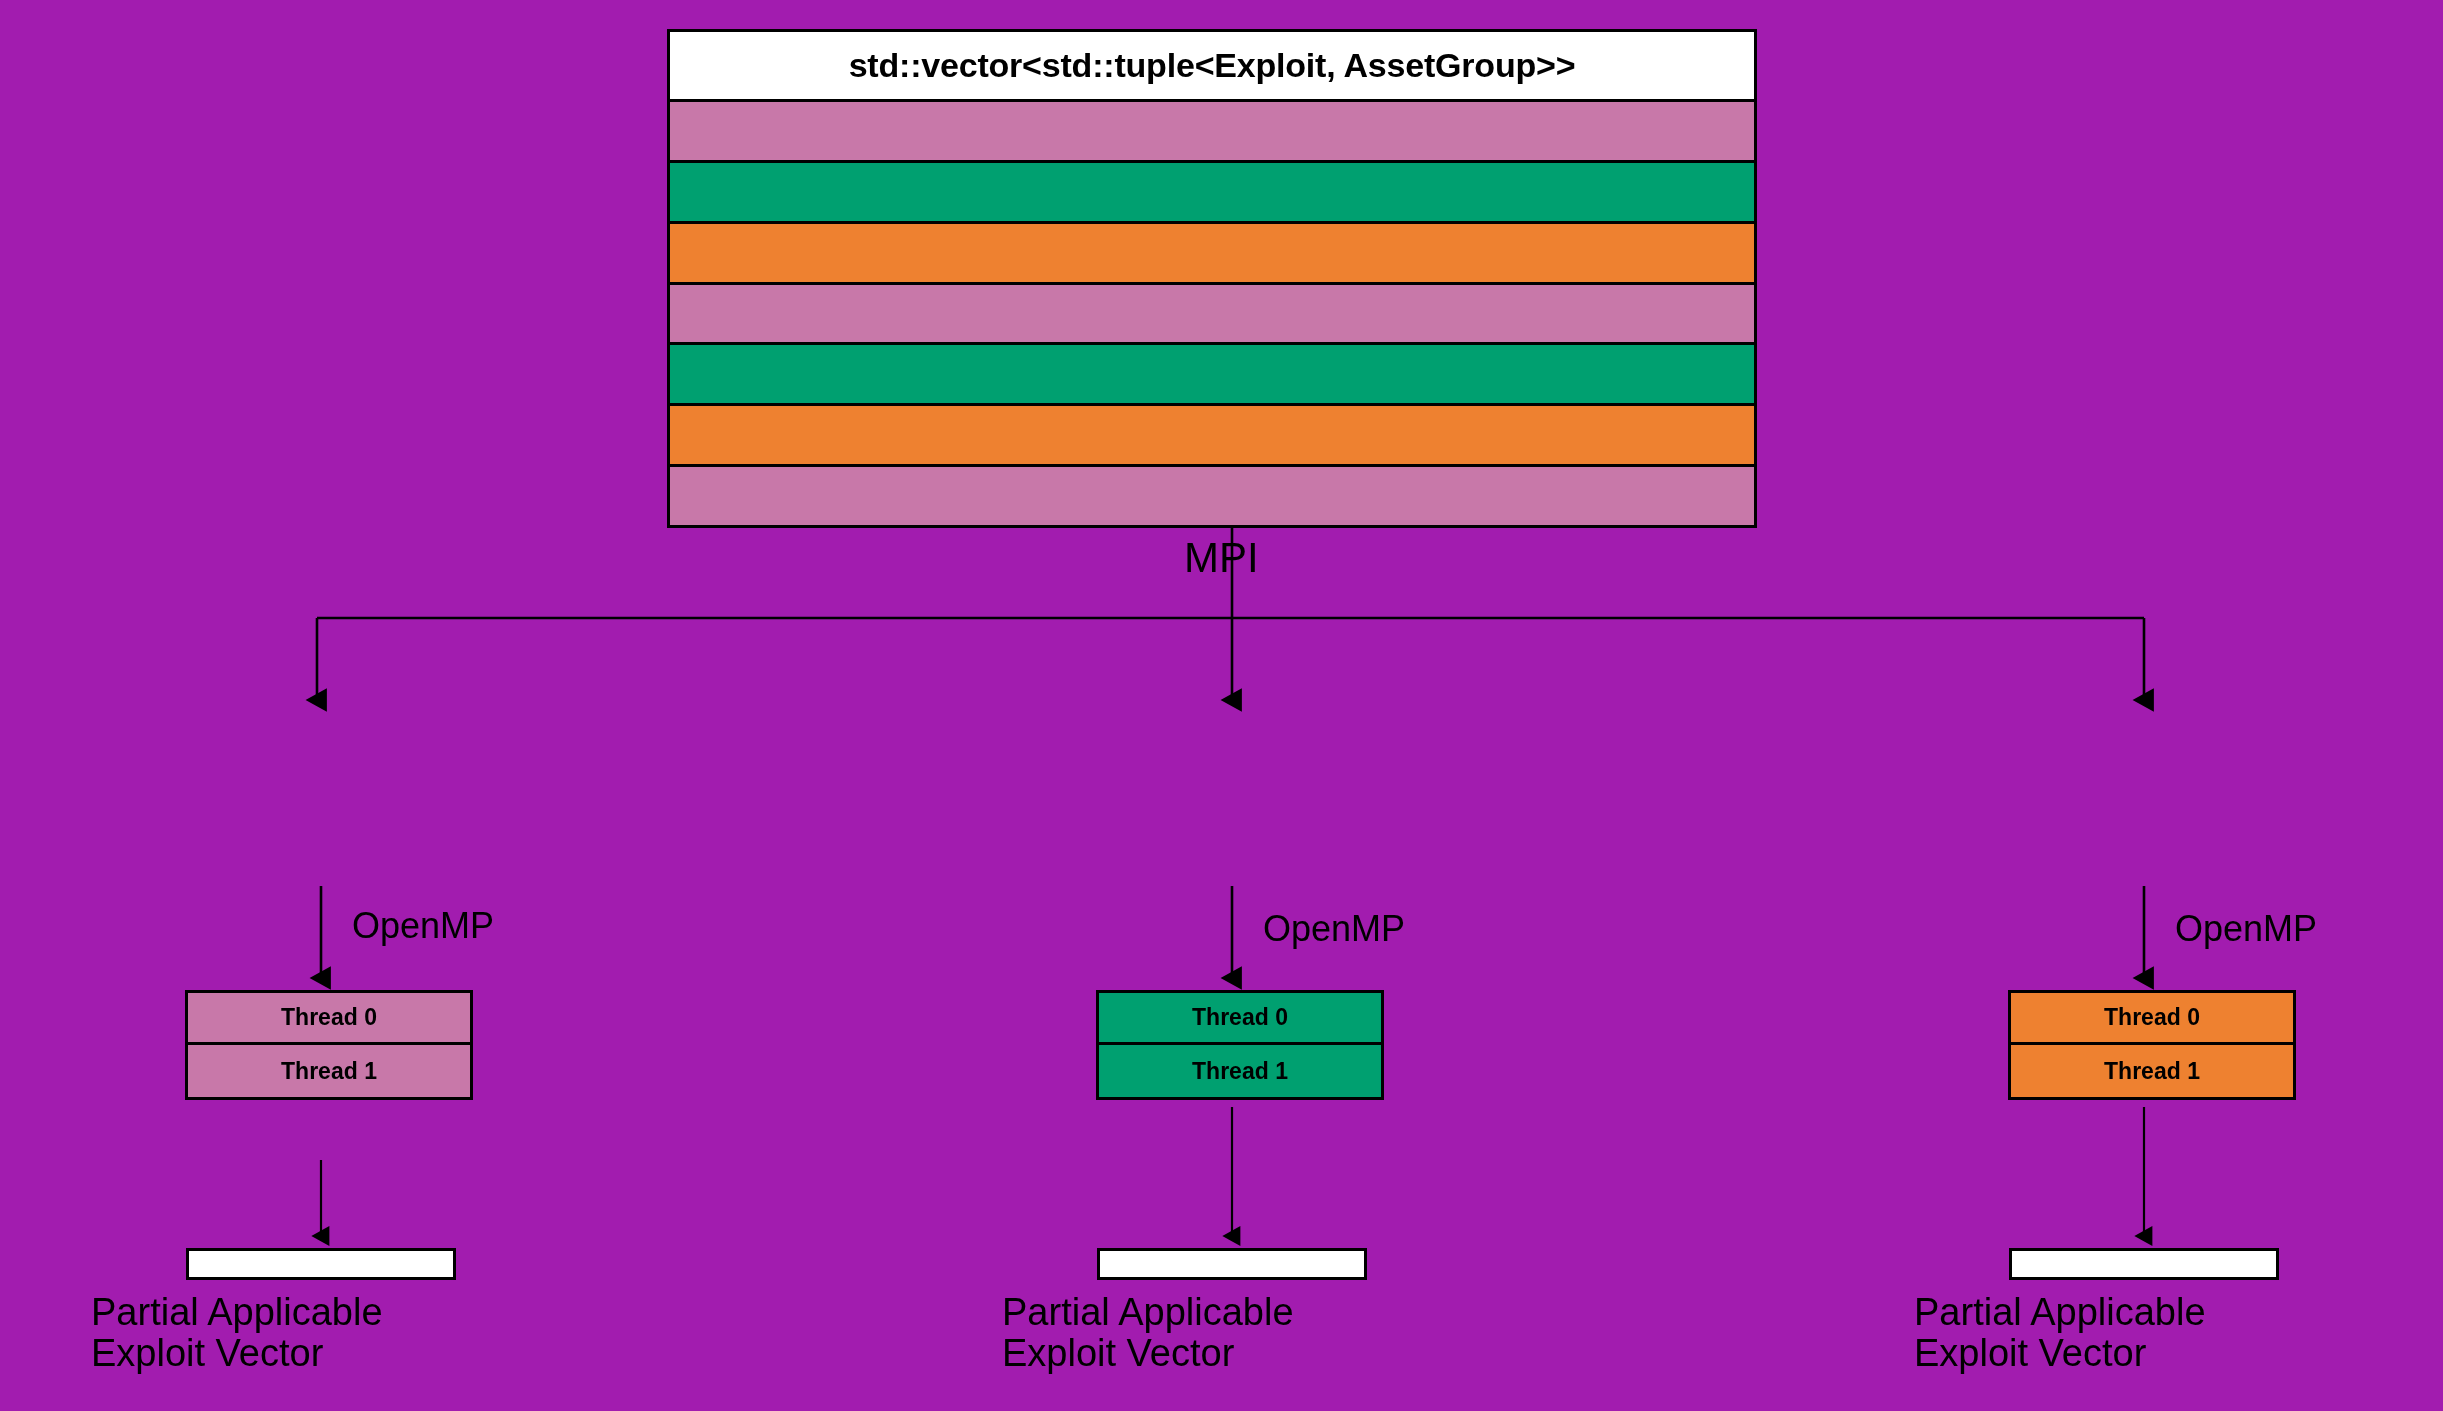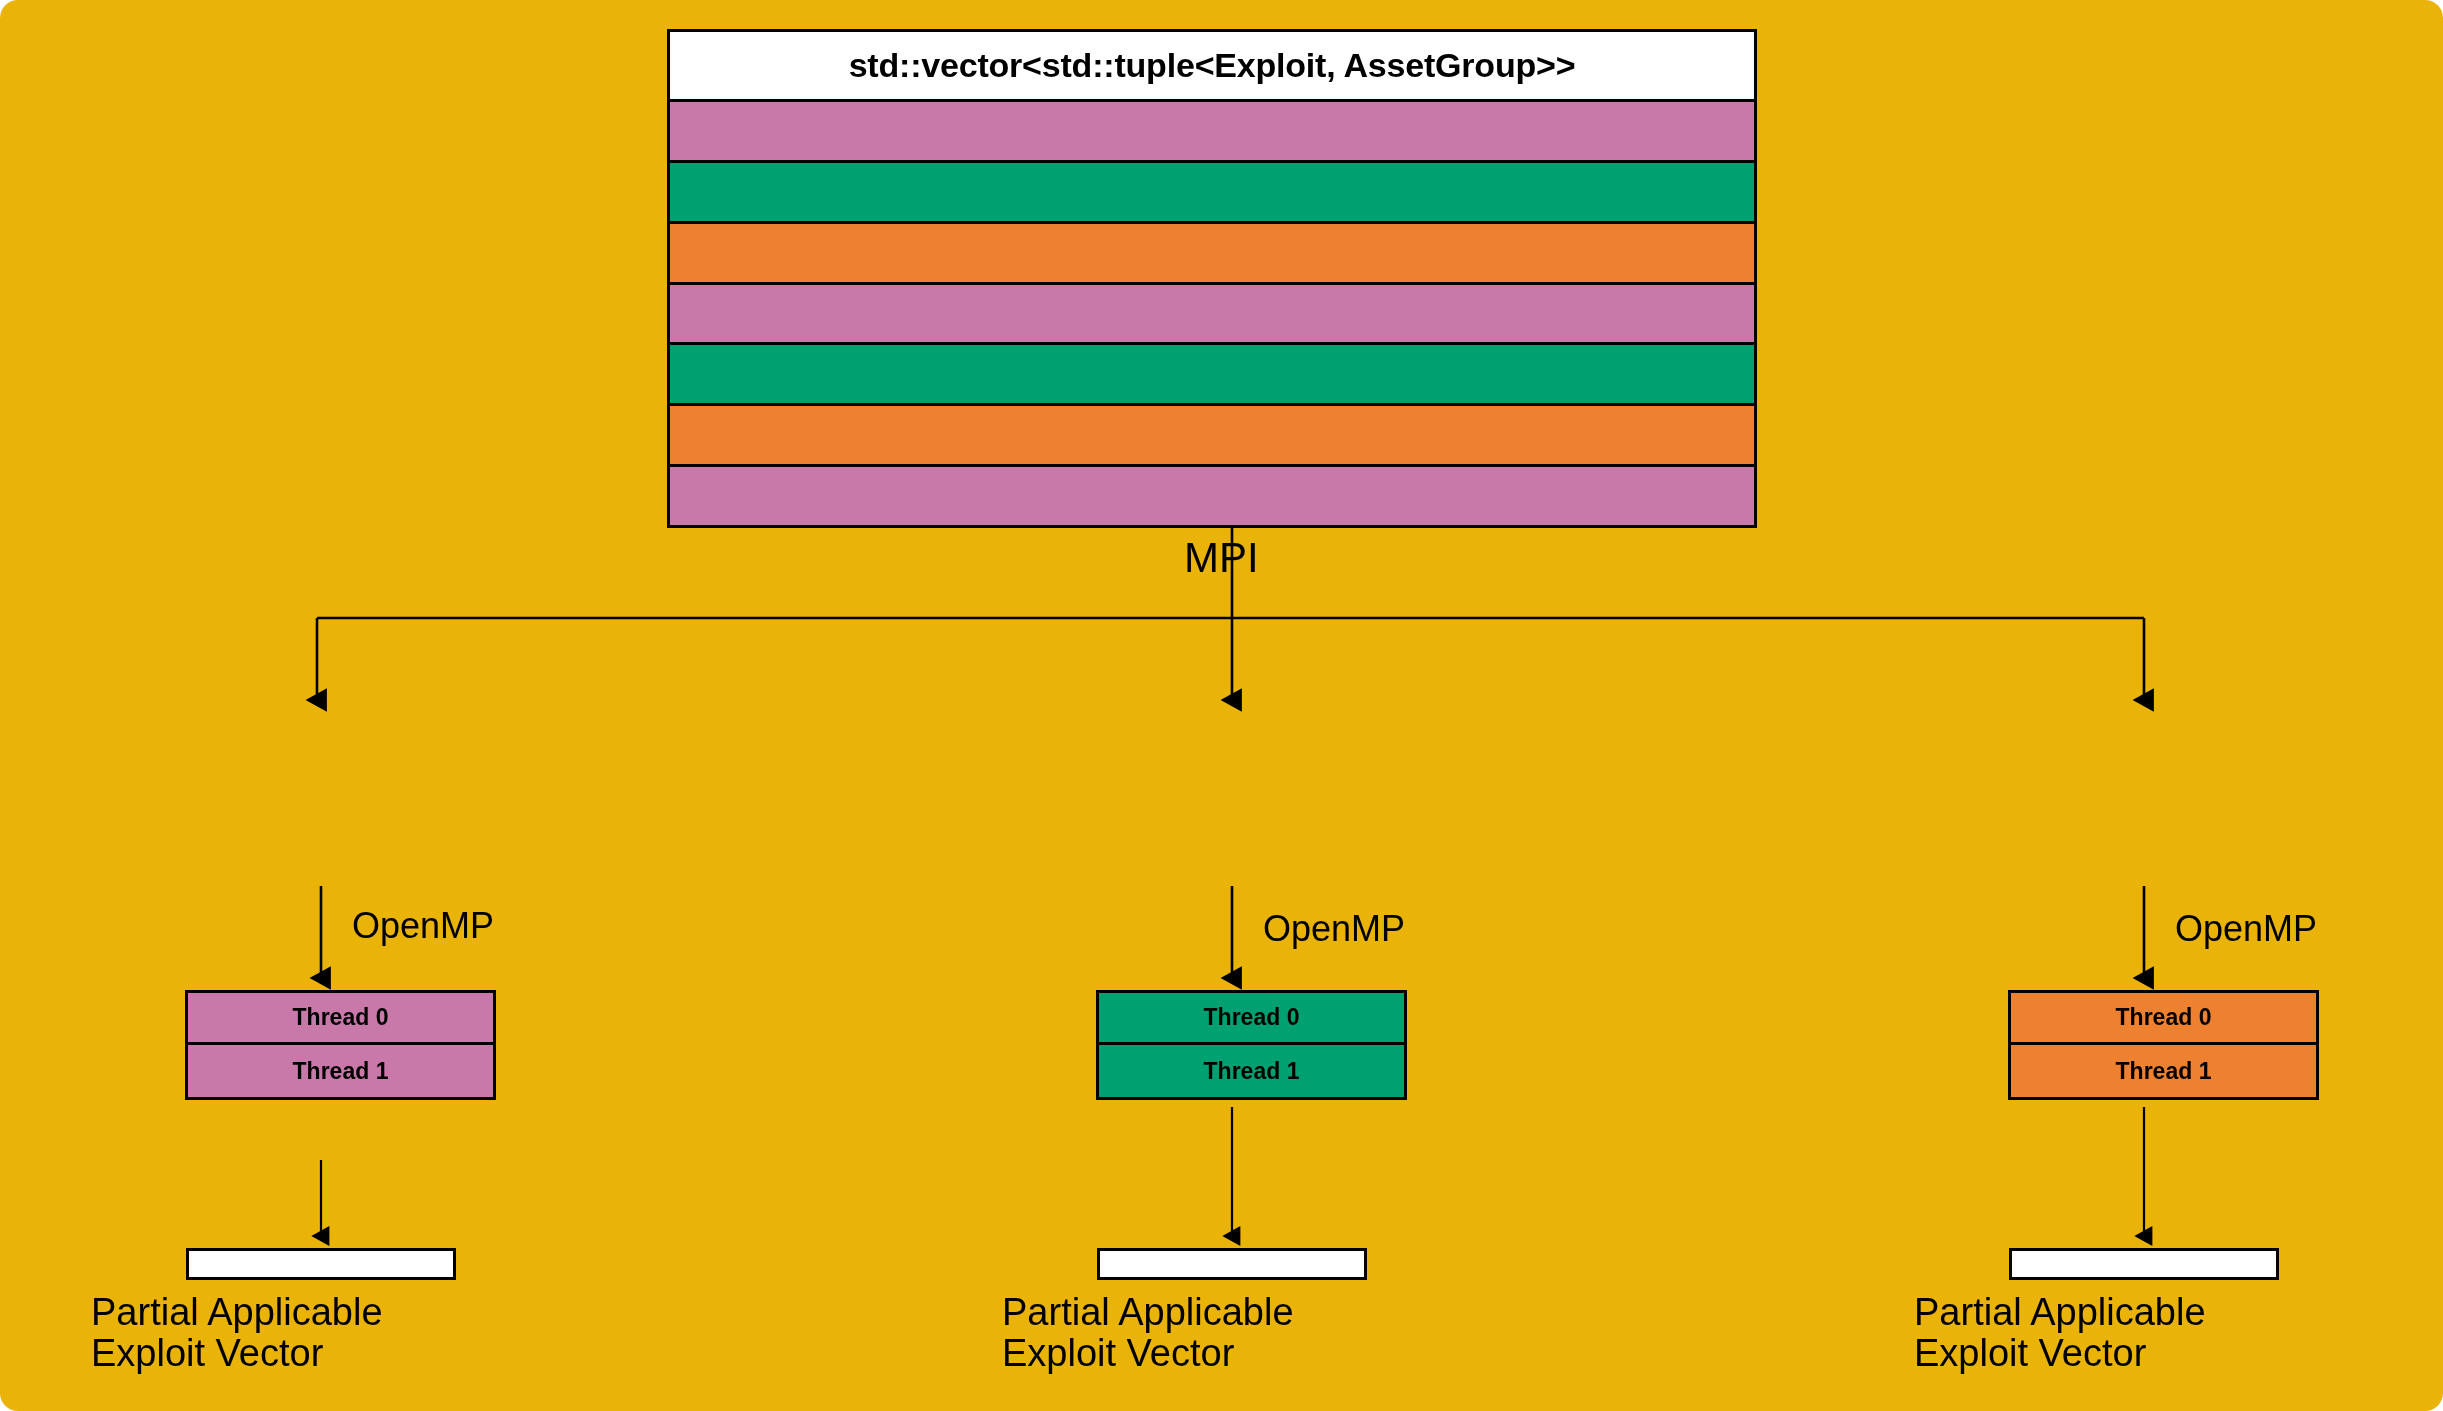--- a/index.html
+++ b/index.html
@@ -8,23 +8,22 @@
     background: #ffffff;
   }
   body {
     font-family: "Liberation Sans", sans-serif;
     color: #000000;
   }
   #canvas {
     position: relative;
     width: 2443px;
     height: 1411px;
-    background: #eab308;
+    background: #a21caf;
     overflow: hidden;
-    border-radius: 18px;
   }
 
   
   .vector-block {
     position: absolute;
     left: 667px;
     top: 29px;
     width: 1090px;
     height: 499px;
     border: 3px solid #000000;
@@ -91,21 +90,21 @@
     display: flex;
     align-items: center;
     justify-content: center;
     font-size: 38px;
     white-space: nowrap;
   }
 
   
   .thread-stack {
     position: absolute;
-    width: 311px;
+    width: 288px;
     border: 3px solid #000000;
     box-sizing: border-box;
     background: #ffffff;
   }
   .thread-row {
     height: 52px;
     display: flex;
     align-items: center;
     justify-content: center;
     font-size: 23px;

